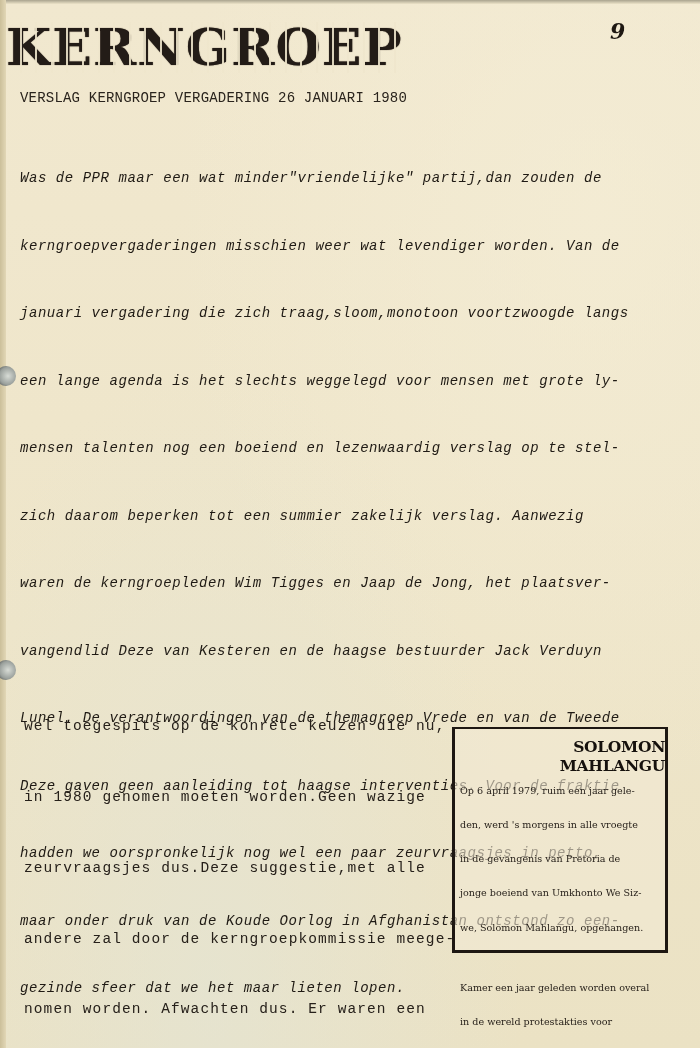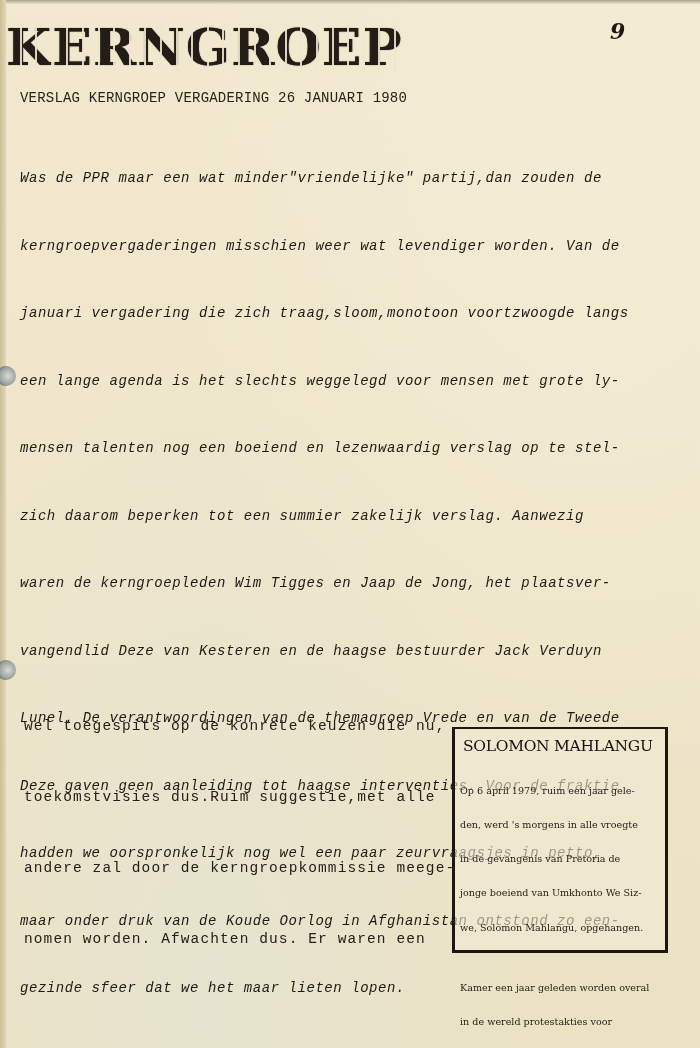--- a/index.html
+++ b/index.html
@@ -125,24 +125,25 @@
       border: 3px solid #1d1712;
       border-top-width: 2px;
       box-sizing: border-box;
       background: rgba(241,234,211,0.6);
     }
     .sidebar-title {
       position: absolute;
       left: 8px;
       top: 8px;
       font-family: "DejaVu Serif", serif;
-      font-weight: normal;
+      font-weight: bold;
       font-size: 15.5px;
       letter-spacing: -0.3px;
       color: #16110d;
+      text-align: right;
     }
     .sidebar-text {
       position: absolute;
       left: 5px;
       top: 33px;
       width: 205px;
       font-family: "DejaVu Serif", serif;
       font-size: 9.6px;
       line-height: 11.4px;
       color: #231d17;
@@ -191,21 +192,22 @@
     
     
     
     
     
     
   </div>
 
   <div class="body-text-2">
     <span class="line">wel toegespits op de konrete keuzen die nu,</span>
-    <span class="line">toekomstvisies dus.Ruim suggestie,met alle</span>
+    <span class="line">in 1980 genomen moeten worden.Geen wazige</span>
+    <span class="line">zeurvraagsjes dus.Deze suggestie,met alle</span>
     <span class="line">andere zal door de kerngroepkommissie meege-</span>
     <span class="line">nomen worden. Afwachten dus. Er waren een</span>
     
     
     
     
     
     
     
   </div>

